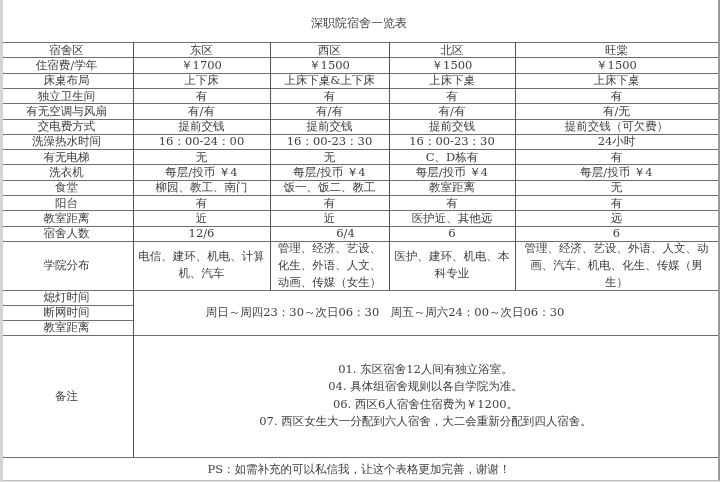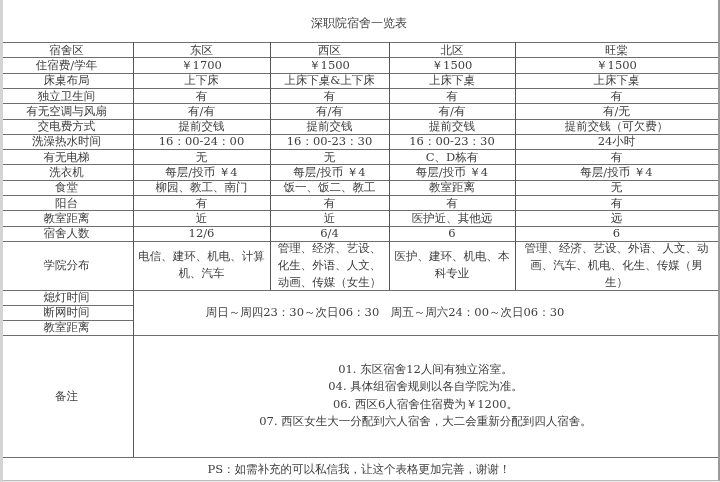--- a/index.html
+++ b/index.html
@@ -92,21 +92,21 @@
       <div class="cell " style="left:270px;top:195px;width:119px;height:15.3px">有</div>
       <div class="cell " style="left:389px;top:195px;width:126px;height:15.3px">有</div>
       <div class="cell " style="left:515px;top:195px;width:203px;height:15.3px">有</div>
       <div class="cell " style="left:0px;top:210.3px;width:133px;height:15.3px">教室距离</div>
       <div class="cell " style="left:133px;top:210.3px;width:137px;height:15.3px">近</div>
       <div class="cell " style="left:270px;top:210.3px;width:119px;height:15.3px">近</div>
       <div class="cell " style="left:389px;top:210.3px;width:126px;height:15.3px">医护近、其他远</div>
       <div class="cell " style="left:515px;top:210.3px;width:203px;height:15.3px">远</div>
       <div class="cell " style="left:0px;top:225.60000000000002px;width:133px;height:15.3px">宿舍人数</div>
       <div class="cell " style="left:133px;top:225.60000000000002px;width:137px;height:15.3px">12/6</div>
-      <div class="cell " style="left:270px;top:225.60000000000002px;width:119px;height:15.3px">6/4</div>
+      <div class="cell " style="left:286px;top:225.60000000000002px;width:119px;height:15.3px">6/4</div>
       <div class="cell " style="left:389px;top:225.60000000000002px;width:126px;height:15.3px">6</div>
       <div class="cell " style="left:515px;top:225.60000000000002px;width:203px;height:15.3px">6</div>
       <div class="cell " style="left:0px;top:240.9px;width:133px;height:49px">学院分布</div>
       <div class="cell wrap" style="left:137px;top:240.9px;width:129px;height:49px">电信、建环、机电、计算机、汽车</div>
       <div class="cell wrap" style="left:274px;top:240.9px;width:111px;height:49px">管理、经济、艺设、化生、外语、人文、动画、传媒（女生）</div>
       <div class="cell wrap" style="left:393px;top:240.9px;width:118px;height:49px">医护、建环、机电、本科专业</div>
       <div class="cell wrap" style="left:519px;top:240.9px;width:195px;height:49px">管理、经济、艺设、外语、人文、动画、汽车、机电、化生、传媒（男生）</div>
       <div class="cell " style="left:0px;top:289.9px;width:133px;height:15px">熄灯时间</div>
       <div class="cell " style="left:0px;top:304.9px;width:133px;height:15px">断网时间</div>
       <div class="cell " style="left:0px;top:319.9px;width:133px;height:15px">教室距离</div>

